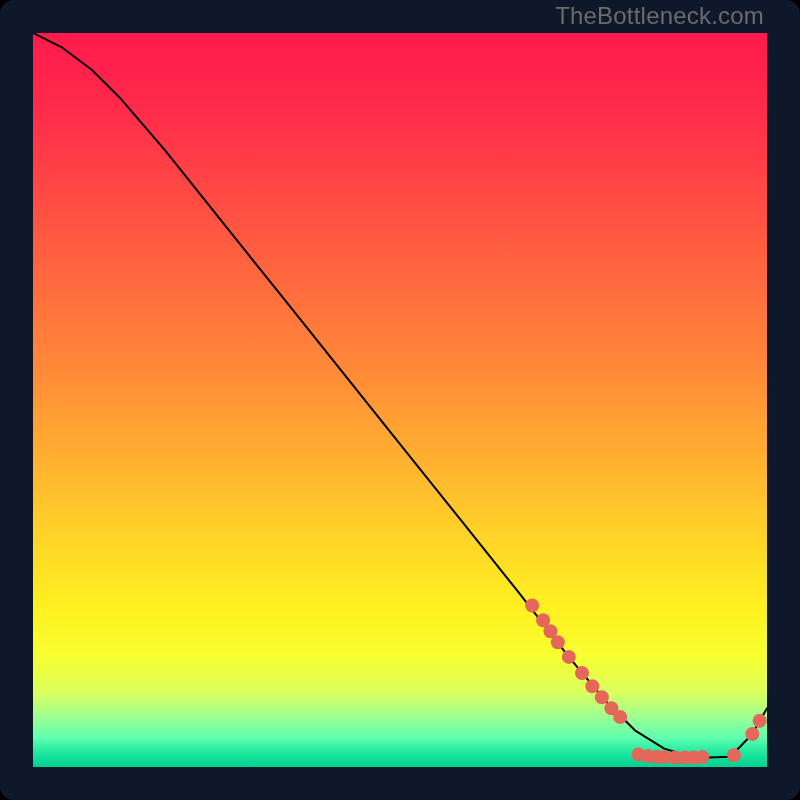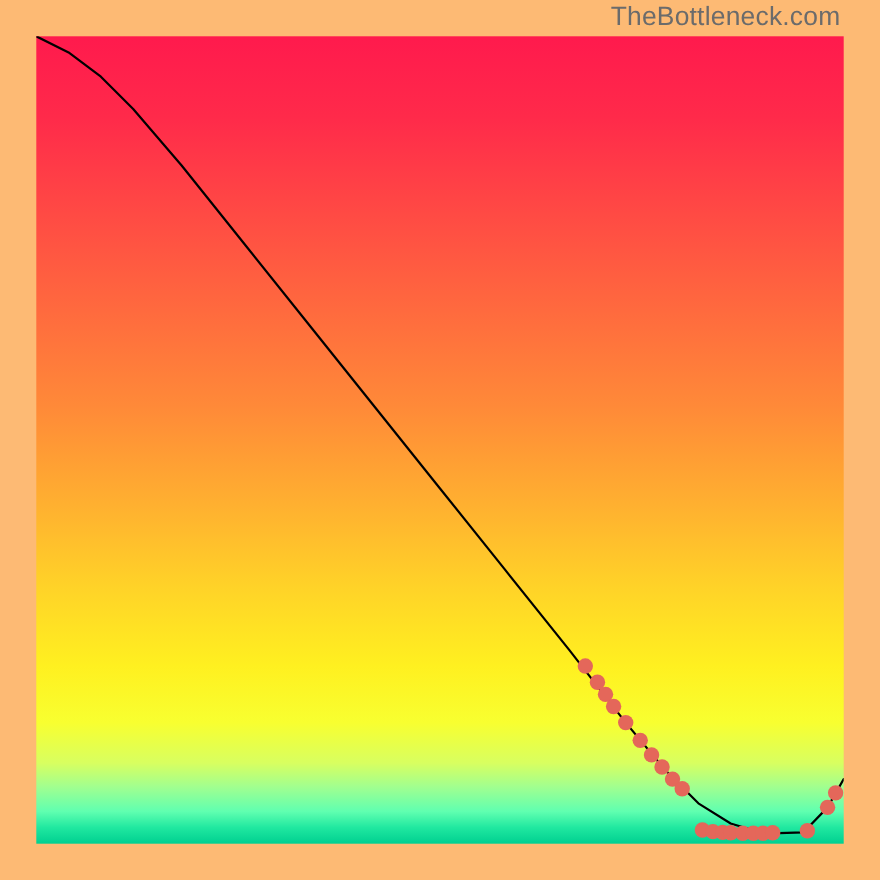--- a/index.html
+++ b/index.html
@@ -8,21 +8,22 @@
     width: 800px;
     height: 800px;
     background: #000;
     overflow: hidden;
     font-family: Arial, Helvetica, sans-serif;
   }
   .frame {
     position: relative;
     width: 800px;
     height: 800px;
-    background: #fdba74;
+    background: #0f172a;
+    border-radius: 14px;
   }
   .plot {
     position: absolute;
     left: 33px;
     top: 33px;
     width: 734px;
     height: 734px;
     
     background: linear-gradient(
       to bottom,

